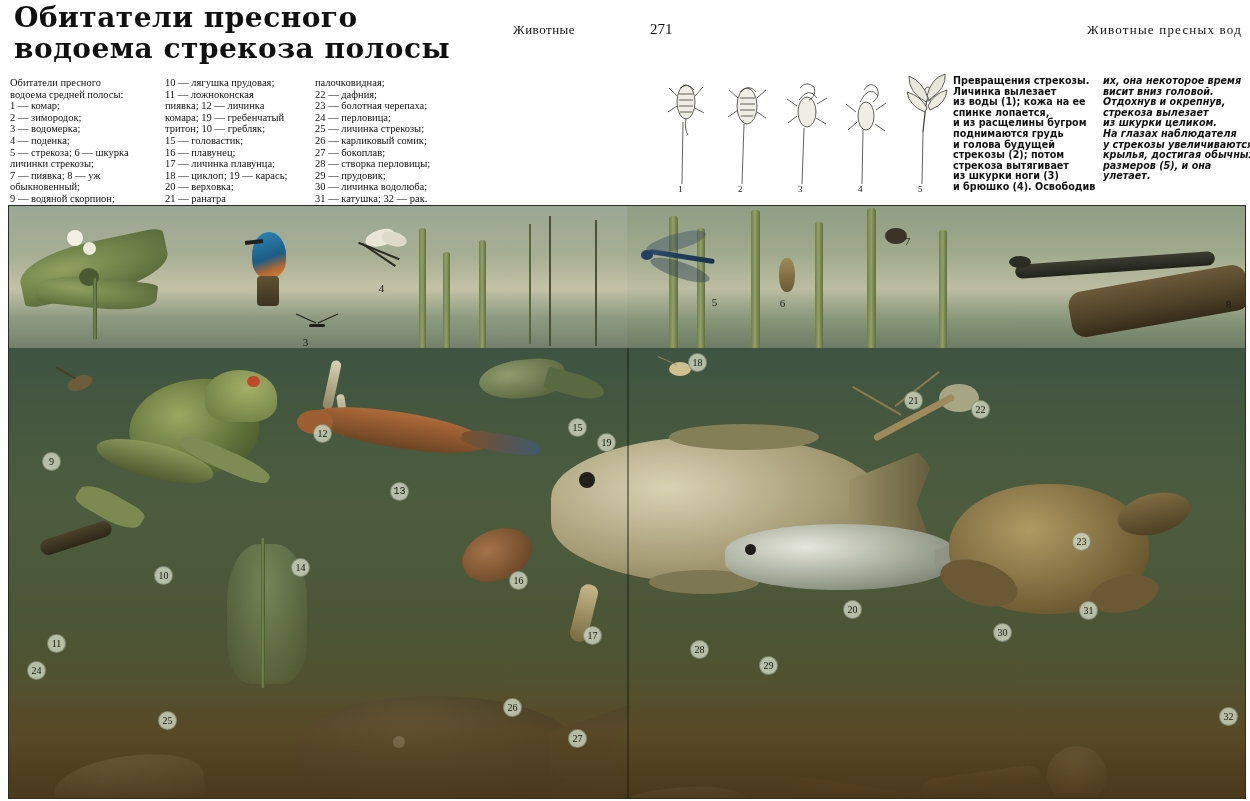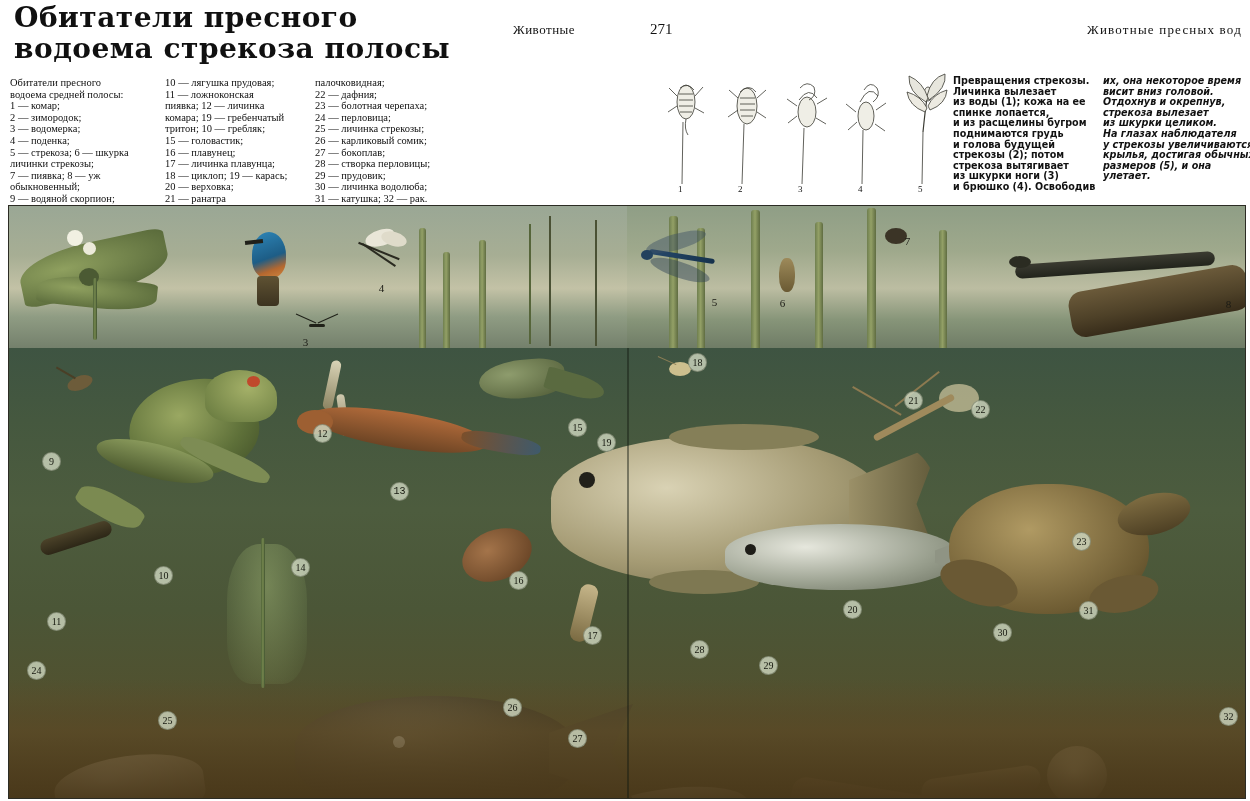--- a/index.html
+++ b/index.html
@@ -424,21 +424,21 @@
 
     <div class="callouts">
         <div class="num plain" style="left: 288px; top: 128px;">3</div>
         <div class="num plain" style="left: 364px; top: 74px;">4</div>
         <div class="num plain" style="left: 697px; top: 88px;">5</div>
         <div class="num plain" style="left: 765px; top: 89px;">6</div>
         <div class="num plain" style="left: 890px; top: 27px;">7</div>
         <div class="num plain" style="left: 1211px; top: 90px;">8</div>
         <div class="num" style="left: 33px; top: 246px;">9</div>
         <div class="num" style="left: 145px; top: 360px;">10</div>
-        <div class="num" style="left: 38px; top: 406px;">11</div>
+        <div class="num" style="left: 38px; top: 428px;">11</div>
         <div class="num" style="left: 304px; top: 218px;">12</div>
         <div class="num" style="left: 381px; top: 276px; font-family: Liberation Mono, monospace;">13</div>
         <div class="num" style="left: 282px; top: 352px;">14</div>
         <div class="num" style="left: 559px; top: 212px;">15</div>
         <div class="num" style="left: 500px; top: 365px;">16</div>
         <div class="num" style="left: 574px; top: 420px;">17</div>
         <div class="num" style="left: 679px; top: 147px;">18</div>
         <div class="num" style="left: 588px; top: 227px;">19</div>
         <div class="num" style="left: 834px; top: 394px;">20</div>
         <div class="num" style="left: 879px; top: 185px; margin-left: 16px;">21</div>

